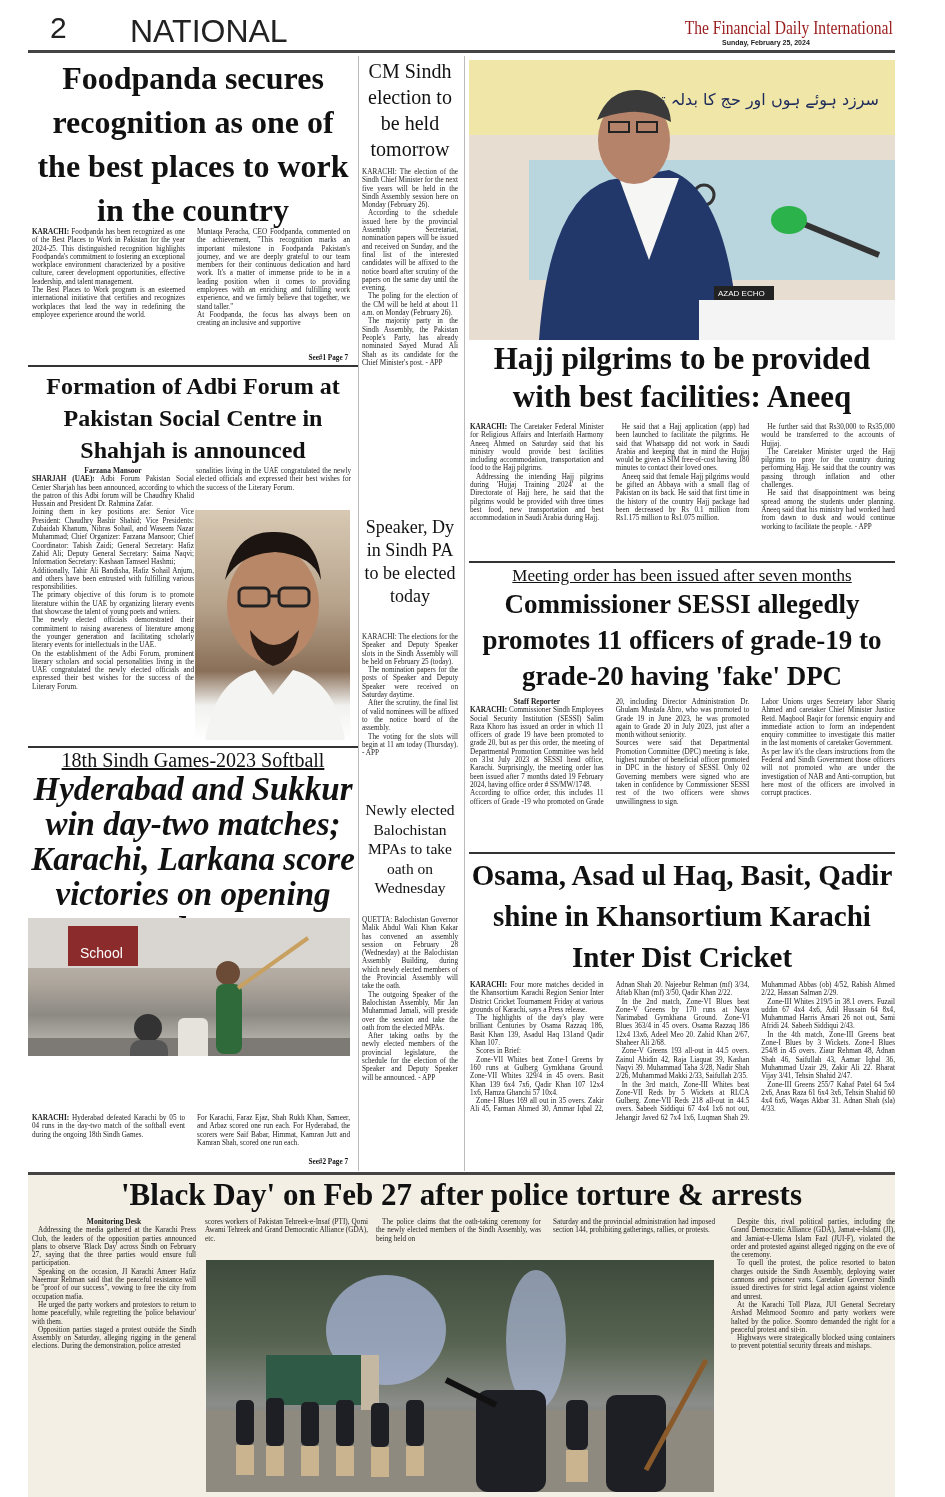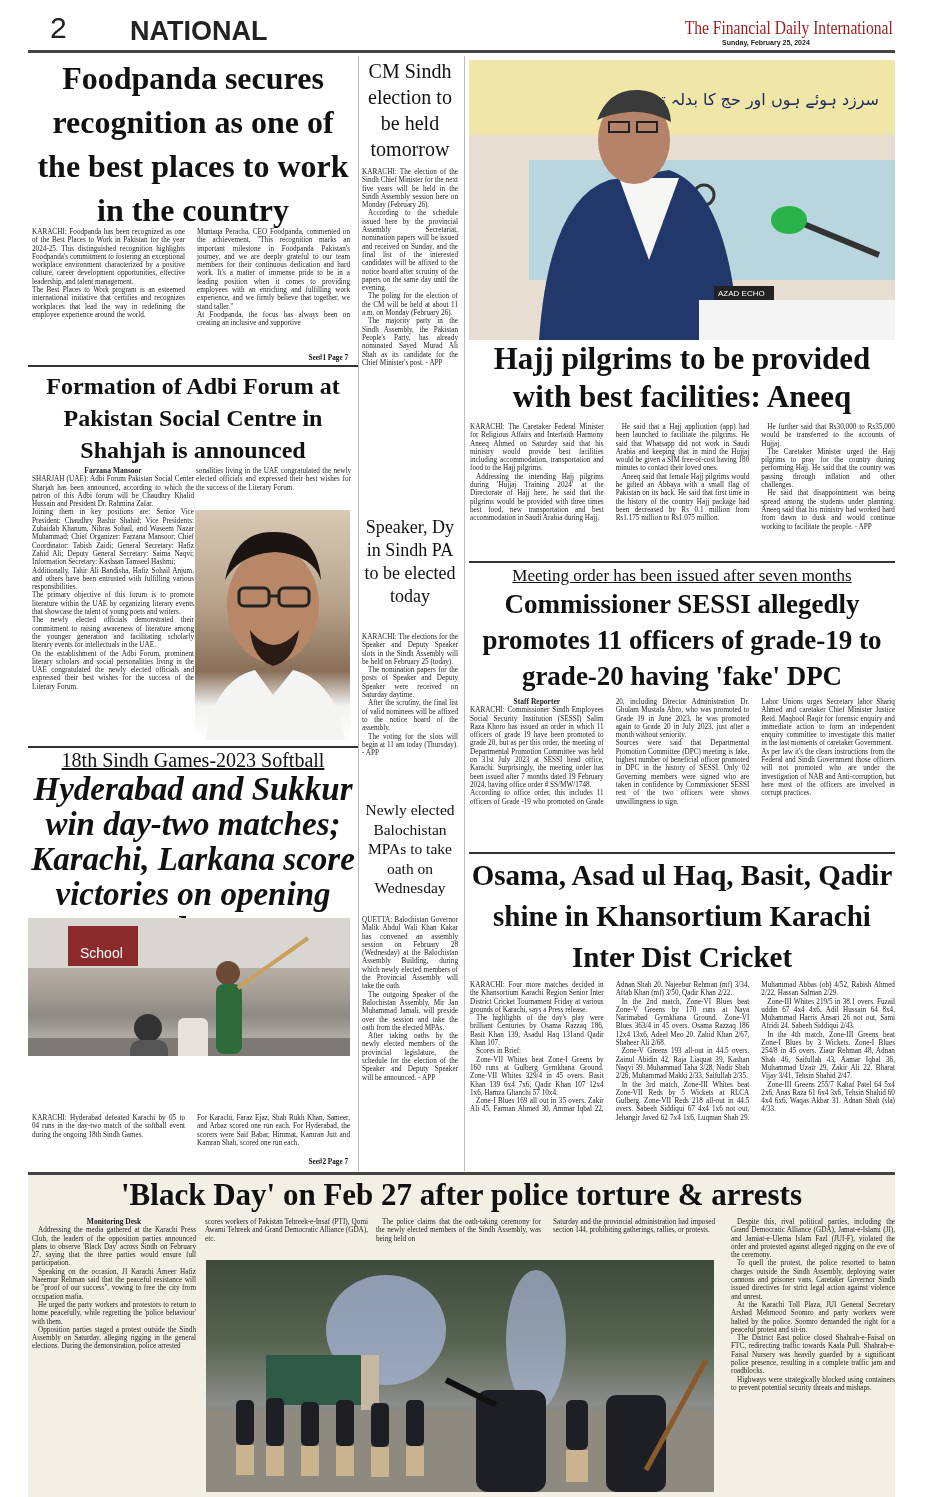--- a/index.html
+++ b/index.html
@@ -2,36 +2,36 @@
 <html><head>
 <meta charset="utf-8">
 <style>
   * { box-sizing: border-box; margin: 0; padding: 0; }
   html, body { width: 945px; height: 1497px; background: #fff; overflow: hidden; }
   body { position: relative; font-family: "Liberation Serif", serif; color: #111; }
   .abs { position: absolute; }
   .body-text { font-family: "Liberation Serif", serif; font-size: 7.2px; line-height: 8.3px; text-align: justify; color: #222; }
   .body-text p { margin: 0; }
   .body-text p.ind { text-indent: 6px; }
-  .kick { font-weight: normal; }
+  .kick { font-weight: bold; }
   .head-sans { font-family: "Liberation Sans", sans-serif; }
   .hl-bold { font-family: "Liberation Serif", serif; font-weight: bold; text-align: center; color: #111; }
   .hl-reg { font-family: "Liberation Serif", serif; text-align: center; color: #111; }
   .rule { position: absolute; background: #333; }
   .byline { font-weight: bold; text-align: center; font-size: 7.5px; }
   .see { font-weight: bold; text-align: right; font-size: 7.2px; }
   .cols2 { column-count: 2; column-gap: 10px; }
   .cols3 { column-count: 3; column-gap: 12px; }
   .photo { position: absolute; overflow: hidden; }
 </style>
 </head>
 <body>
 
 <div class="abs head-sans" style="left:50px;top:12px;font-size:30px;line-height:32px;color:#222;">2</div>
-<div class="abs head-sans" style="left:130px;top:16px;font-size:27px;line-height:30px;color:#222;font-weight:bold;">NATIONAL</div>
+<div class="abs head-sans" style="left:130px;top:16px;font-size:32px;line-height:30px;color:#222;">NATIONAL</div>
 <div class="abs" style="right:52px;top:17px;font-family:'Liberation Serif',serif;font-size:19px;color:#9b1c1c;transform:scaleX(0.82);transform-origin:right;white-space:nowrap;">The Financial Daily International</div>
 <div class="abs head-sans" style="left:722px;top:39px;font-size:7px;font-weight:bold;color:#222;">Sunday, February 25, 2024</div>
 <div class="rule" style="left:28px;top:50px;width:867px;height:3px;background:#444;"></div>
 
 <div class="abs hl-bold" style="left:28px;top:56px;width:330px;font-size:32px;line-height:44px;">Foodpanda secures recognition as one of the best places to work in the country</div>
 <div class="abs body-text cols2" style="left:32px;top:228px;width:318px;height:126px;column-gap:12px;">
   <p><span class="kick">KARACHI:</span> <span>Foodpanda has been recognized as one of the Best Places to Work in Pakistan for the year 2024-25. This distinguished recognition highlights Foodpanda's commitment to fostering an exceptional workplace environment characterized by a positive culture, career development opportunities, effective leadership, and talent management.</span></p>
   <p>The Best Places to Work program is an esteemed international initiative that certifies and recognizes workplaces that lead the way in redefining the employee experience around the world.</p>
   <p>Muntaqa Peracha, CEO Foodpanda, commented on the achievement, "This recognition marks an important milestone in Foodpanda Pakistan's journey, and we are deeply grateful to our team members for their continuous dedication and hard work. It's a matter of immense pride to be in a leading position when it comes to providing employees with an enriching and fulfilling work experience, and we firmly believe that together, we stand taller."</p>
   <p>At Foodpanda, the focus has always been on creating an inclusive and supportive</p>
@@ -179,21 +179,20 @@
   <p class="ind">He urged the party workers and protestors to return to home peacefully, while regretting the 'police behaviour' with them.</p>
   <p class="ind">Opposition parties staged a protest outside the Sindh Assembly on Saturday, alleging rigging in the general elections. During the demonstration, police arrested</p>
 </div>
 <div class="abs body-text" style="left:205px;top:1218px;width:163px;">scores workers of Pakistan Tehreek-e-Insaf (PTI), Qomi Awami Tehreek and Grand Democratic Alliance (GDA), etc.</div>
 <div class="abs body-text" style="left:376px;top:1218px;width:165px;text-indent:6px;">The police claims that the oath-taking ceremony for the newly elected members of the Sindh Assembly, was being held on</div>
 <div class="abs body-text" style="left:553px;top:1218px;width:162px;">Saturday and the provincial administration had imposed section 144, prohibiting gatherings, rallies, or protests.</div>
 <div class="abs body-text" style="left:731px;top:1218px;width:164px;">
   <p class="ind">Despite this, rival political parties, including the Grand Democratic Alliance (GDA), Jamat-e-Islami (JI), and Jamiat-e-Ulema Islam Fazl (JUI-F), violated the order and protested against alleged rigging on the eve of the ceremony.</p>
   <p class="ind">To quell the protest, the police resorted to baton charges outside the Sindh Assembly, deploying water cannons and prisoner vans. Caretaker Governor Sindh issued directives for strict legal action against violence and unrest.</p>
   <p class="ind">At the Karachi Toll Plaza, JUI General Secretary Arshad Mehmood Soomro and party workers were halted by the police. Soomro demanded the right for a peaceful protest and sit-in.</p>
-  <p class="ind">The District East police closed Shahrah-e-Faisal on FTC, redirecting traffic towards Kaala Pull. Shahrah-e-Faisal Nursery was heavily guarded by a significant police presence, resulting in a complete traffic jam and roadblocks.</p>
   <p class="ind">Highways were strategically blocked using containers to prevent potential security threats and mishaps.</p>
 </div>
 <div class="photo" style="left:206px;top:1260px;width:508px;height:232px;background:linear-gradient(180deg,#3e4a3c 0%,#56634f 35%,#8b8d8a 62%,#4a4b4e 100%);">
   <svg width="508" height="232" viewBox="0 0 508 232">
     <ellipse cx="180" cy="70" rx="60" ry="55" fill="#a8b6d8" opacity="0.75"></ellipse>
     <ellipse cx="330" cy="80" rx="30" ry="70" fill="#a9b7d6" opacity="0.7"></ellipse>
     <rect x="60" y="95" width="95" height="50" fill="#2f5a45"></rect>
     <rect x="155" y="95" width="18" height="60" fill="#c4b8a2"></rect>
     <rect x="0" y="150" width="508" height="82" fill="#8f8a80"></rect>
     <g fill="#1e1f24">

